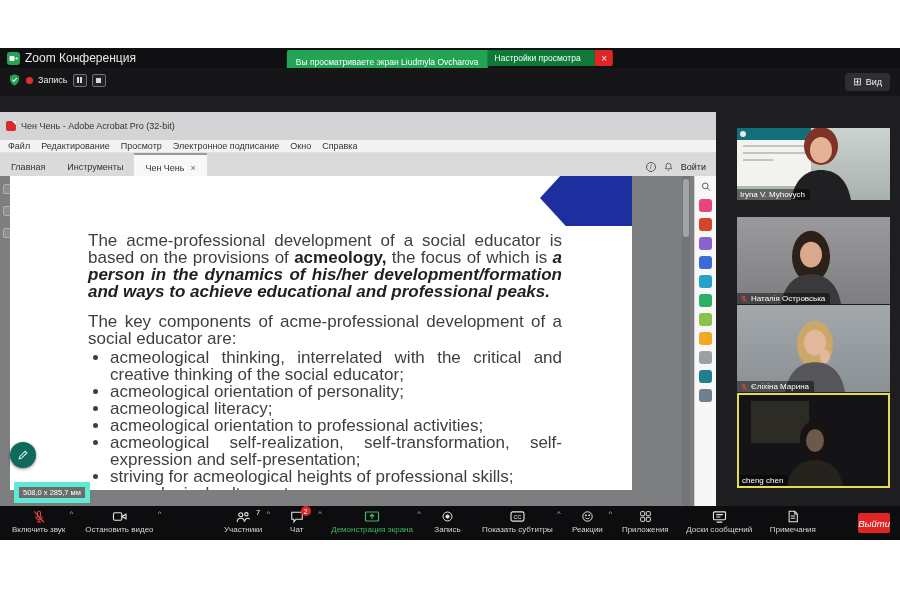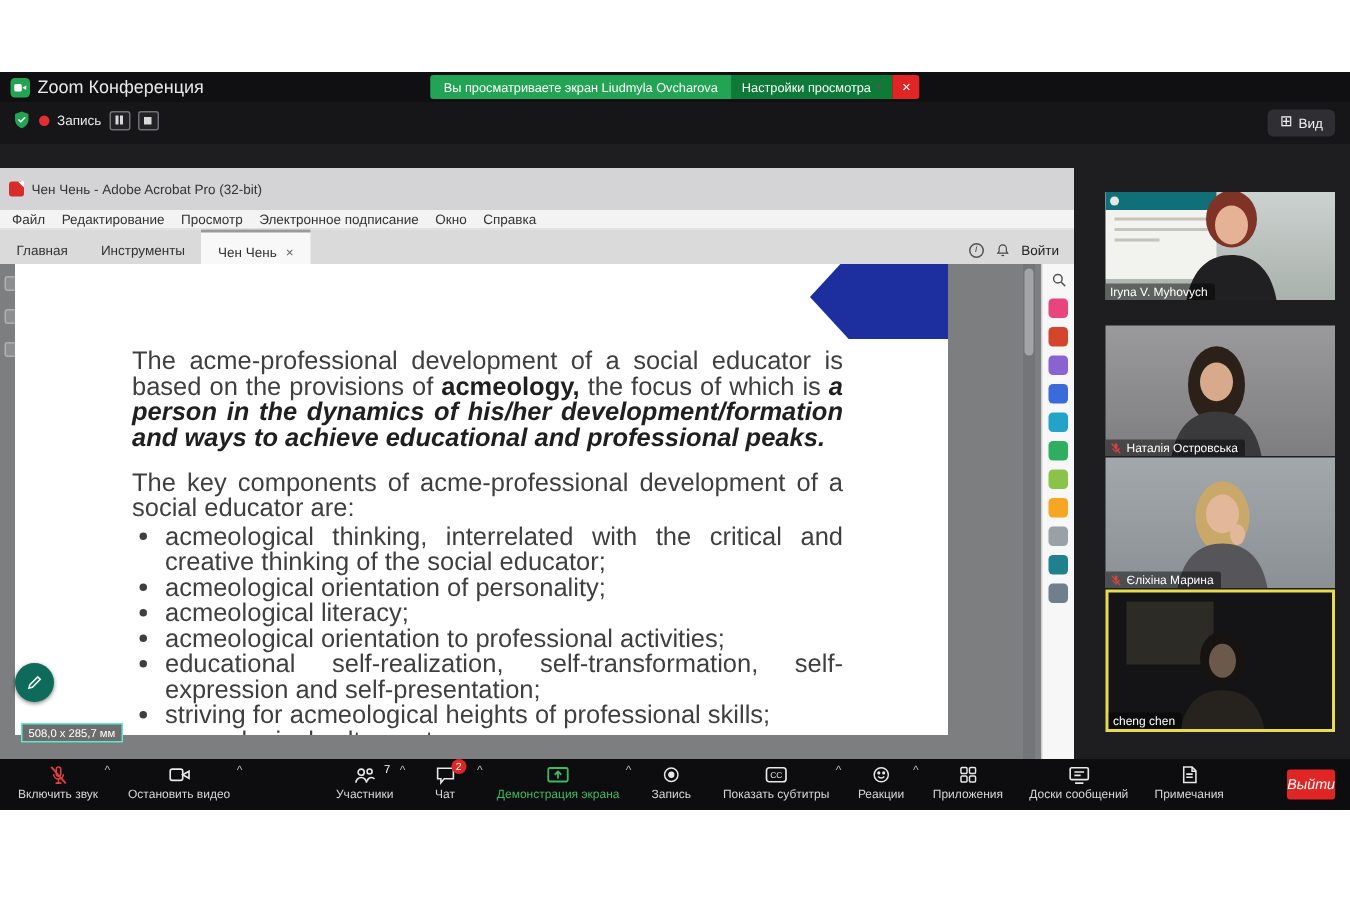--- a/index.html
+++ b/index.html
@@ -8,21 +8,21 @@
   svg { display:block; }
 
   .zoomwin { position:absolute; left:0; top:48px; width:900px; height:492px; background:#1e1e20; }
 
   
   .tb1 { position:absolute; left:0; top:0; width:100%; height:20px; background:#101013; display:flex; align-items:center; }
   .app-badge { display:flex; align-items:center; gap:5px; margin-left:7px; }
   .app-badge .cam-ico { width:13px; height:13px; background:#23a455; border-radius:3px; display:flex; align-items:center; justify-content:center; }
   .app-badge .txt { color:#e8e8e8; font-size:12px; }
   .banner { position:absolute; left:50%; top:2px; transform:translateX(-50%); height:16px; display:flex; align-items:stretch; }
-  .banner-text { background:#23a455; color:#fff; font-size:8.5px; display:flex; align-items:center; padding:4px 9px; border-radius:2px 0 0 2px; white-space:nowrap; }
+  .banner-text { background:#23a455; color:#fff; font-size:8.5px; display:flex; align-items:center; padding:12px 9px; border-radius:2px 0 0 2px; white-space:nowrap; }
   .banner-settings { background:#0e7a38; color:#fff; font-size:8.5px; display:flex; align-items:center; gap:4px; padding:0 7px; white-space:nowrap; }
   .banner-close { background:#e02525; color:#fff; width:18px; display:flex; align-items:center; justify-content:center; font-size:10px; border-radius:0 2px 2px 0; }
 
   
   .tb2 { position:absolute; left:0; top:20px; width:100%; height:28px; background:#161618; }
   .rec-group { position:absolute; left:8px; top:5px; display:flex; align-items:center; gap:5px; }
   .rec-dot { width:7px; height:7px; border-radius:50%; background:#e03030; }
   .rec-lbl { color:#e8e8e8; font-size:9px; }
   .rec-ctl { width:14px; height:13px; border:1px solid #6f6f74; border-radius:2px; display:flex; align-items:center; justify-content:center; gap:1px; background:#222226; }
   .rec-ctl .bar { width:2px; height:6px; background:#d8d8d8; }
@@ -64,21 +64,21 @@
   .nav-ic { width:10px; height:10px; border:1px solid #aeb0b2; border-radius:2px; background:#8d8f91; }
   .page { position:absolute; left:10px; top:0; width:622px; height:314px; background:#fff; overflow:hidden; }
   .blue-arrow { position:absolute; left:530px; top:-6px; width:92px; height:56px; background:#1d2f9e;
     clip-path:polygon(0 50%, 28% 0, 100% 0, 100% 100%, 28% 100%); }
   .slide-text { position:absolute; left:78px; top:56px; width:474px; font-family:Liberation Sans, sans-serif; font-size:17px; line-height:17px; color:#3f3f3f; text-align:justify; }
   .slide-text b { color:#1f1f1f; }
   .slide-text .p1 { margin:0 0 13px 0; }
   .slide-text .p2 { margin:0 0 2px 0; }
   .slide-text ul { margin:0; padding-left:22px; }
   .slide-text li { text-align:justify; }
-  .size-label { position:absolute; left:14px; top:306px; background:#6d6d6d; color:#fff; font-size:7.5px; padding:1px 4px; border:1px solid #5eead4; white-space:nowrap; }
+  .size-label { position:absolute; left:14px; top:306px; background:#6d6d6d; color:#fff; font-size:7.5px; padding:1px 4px; border:5px solid #5eead4; white-space:nowrap; }
   .pencil-fab { position:absolute; left:10px; top:266px; width:26px; height:26px; border-radius:50%; background:#0e6b5c; display:flex; align-items:center; justify-content:center; box-shadow:0 1px 3px rgba(0,0,0,.5); }
   .doc-scroll { position:absolute; right:26px; top:0; bottom:0; width:8px; background:#737578; }
   .doc-scroll .thumb { position:absolute; left:1px; top:3px; width:6px; height:58px; background:#a2a4a7; border-radius:3px; }
   .tools-panel { position:absolute; right:0; top:0; bottom:0; width:22px; background:#f7f7f7; border-left:1px solid #d0d0d0; display:flex; flex-direction:column; align-items:center; padding-top:5px; gap:6px; }
   .tp-ic { width:13px; height:13px; border-radius:3px; }
 
   
   .sidebar { position:absolute; left:737px; top:32px; width:153px; height:360px; }
   .tile { position:absolute; left:0; width:153px; overflow:hidden; background:#555; }
   .tile1 { top:0; height:72px; background:linear-gradient(180deg,#ccd2cf,#a9b1ad);padding-left:32px; }
@@ -299,21 +299,21 @@
         <div class="page">
           <div class="blue-arrow"></div>
           <div class="slide-text">
             <p class="p1"><span>The acme-professional development of a social educator is based on the  provisions of </span><b>acmeology,</b><span> the focus of which is </span><b><i>a person in the dynamics of his/her development/formation and ways to achieve educational and professional peaks.</i></b></p>
             <p class="p2">The key components of acme-professional development of a social educator are:</p>
             <ul>
               <li>acmeological thinking,  interrelated with the critical and creative thinking of the social educator;</li>
               <li>acmeological orientation of personality;</li>
               <li>acmeological literacy;</li>
               <li>acmeological orientation to professional activities;</li>
-              <li>educational  self-realization,  self-transformation,  self-expression  and  self-presentation;</li>
+              <li>acmeological  self-realization,  self-transformation,  self-expression  and  self-presentation;</li>
               <li>striving for acmeological heights of professional skills;</li>
               <li>acmeological culture, etc.</li>
             </ul>
           </div>
         </div>
 
         <div class="size-label">508,0 x 285,7 мм</div>
 
         <div class="pencil-fab">
           <svg width="12" height="12" viewBox="0 0 16 16">

